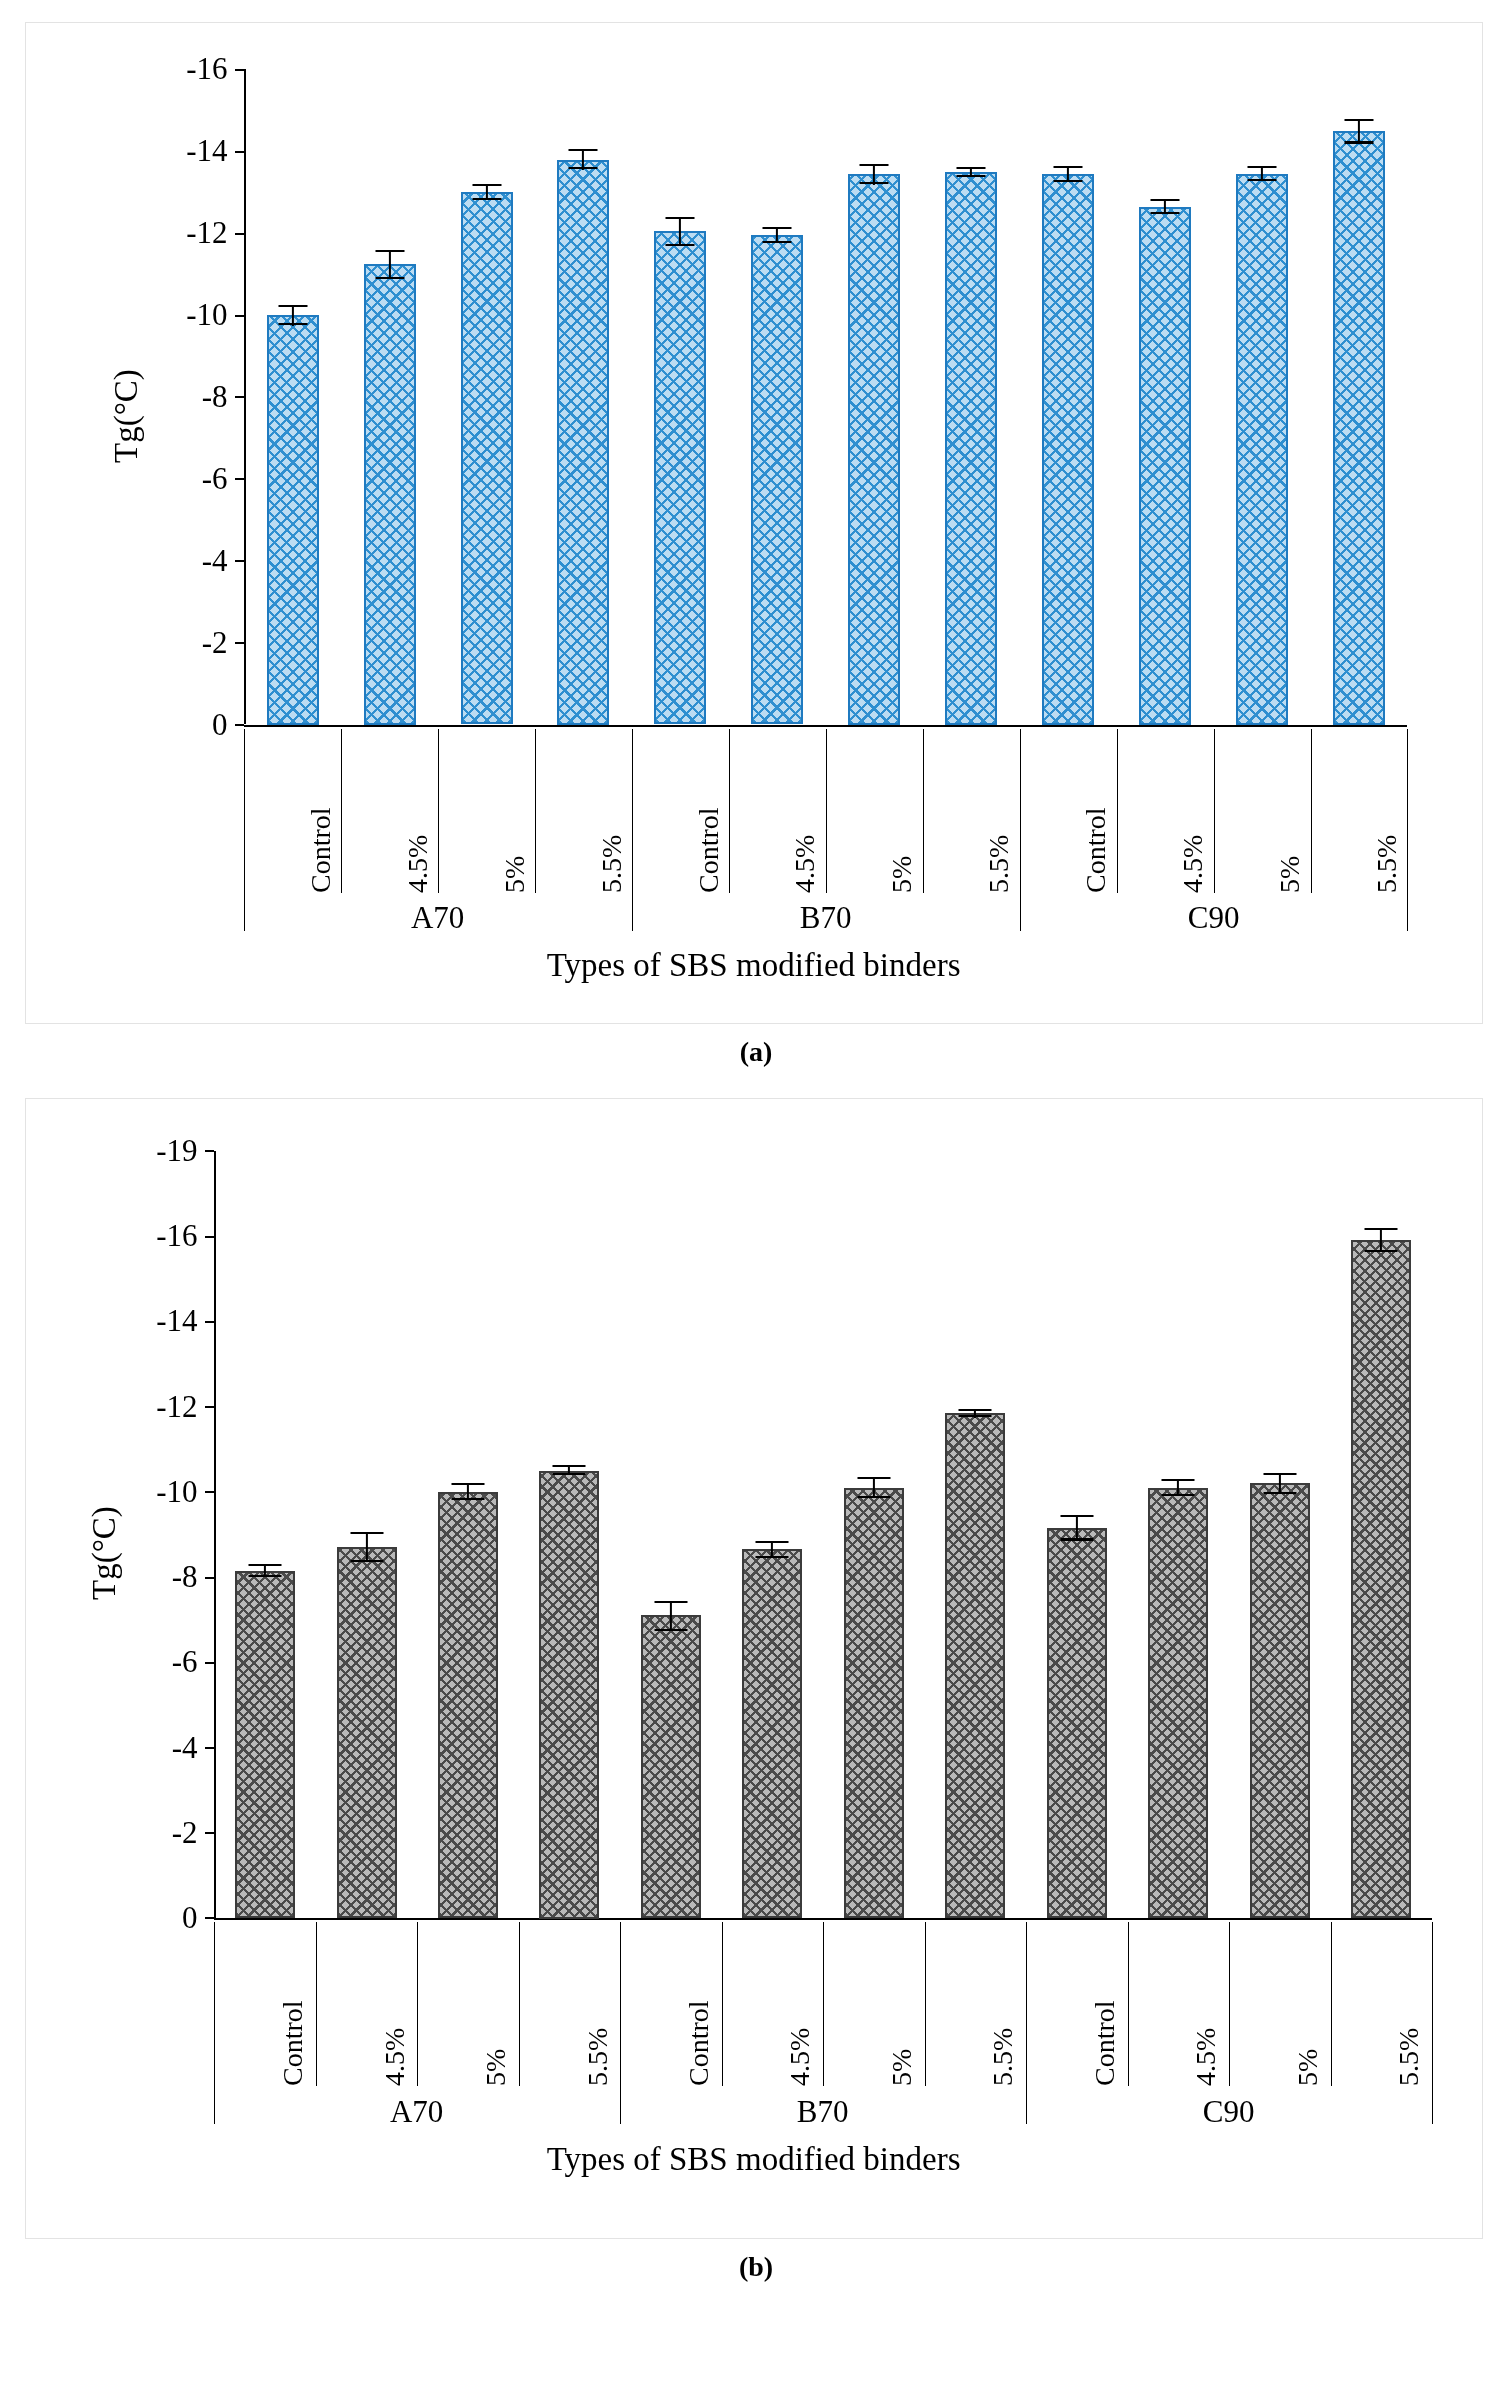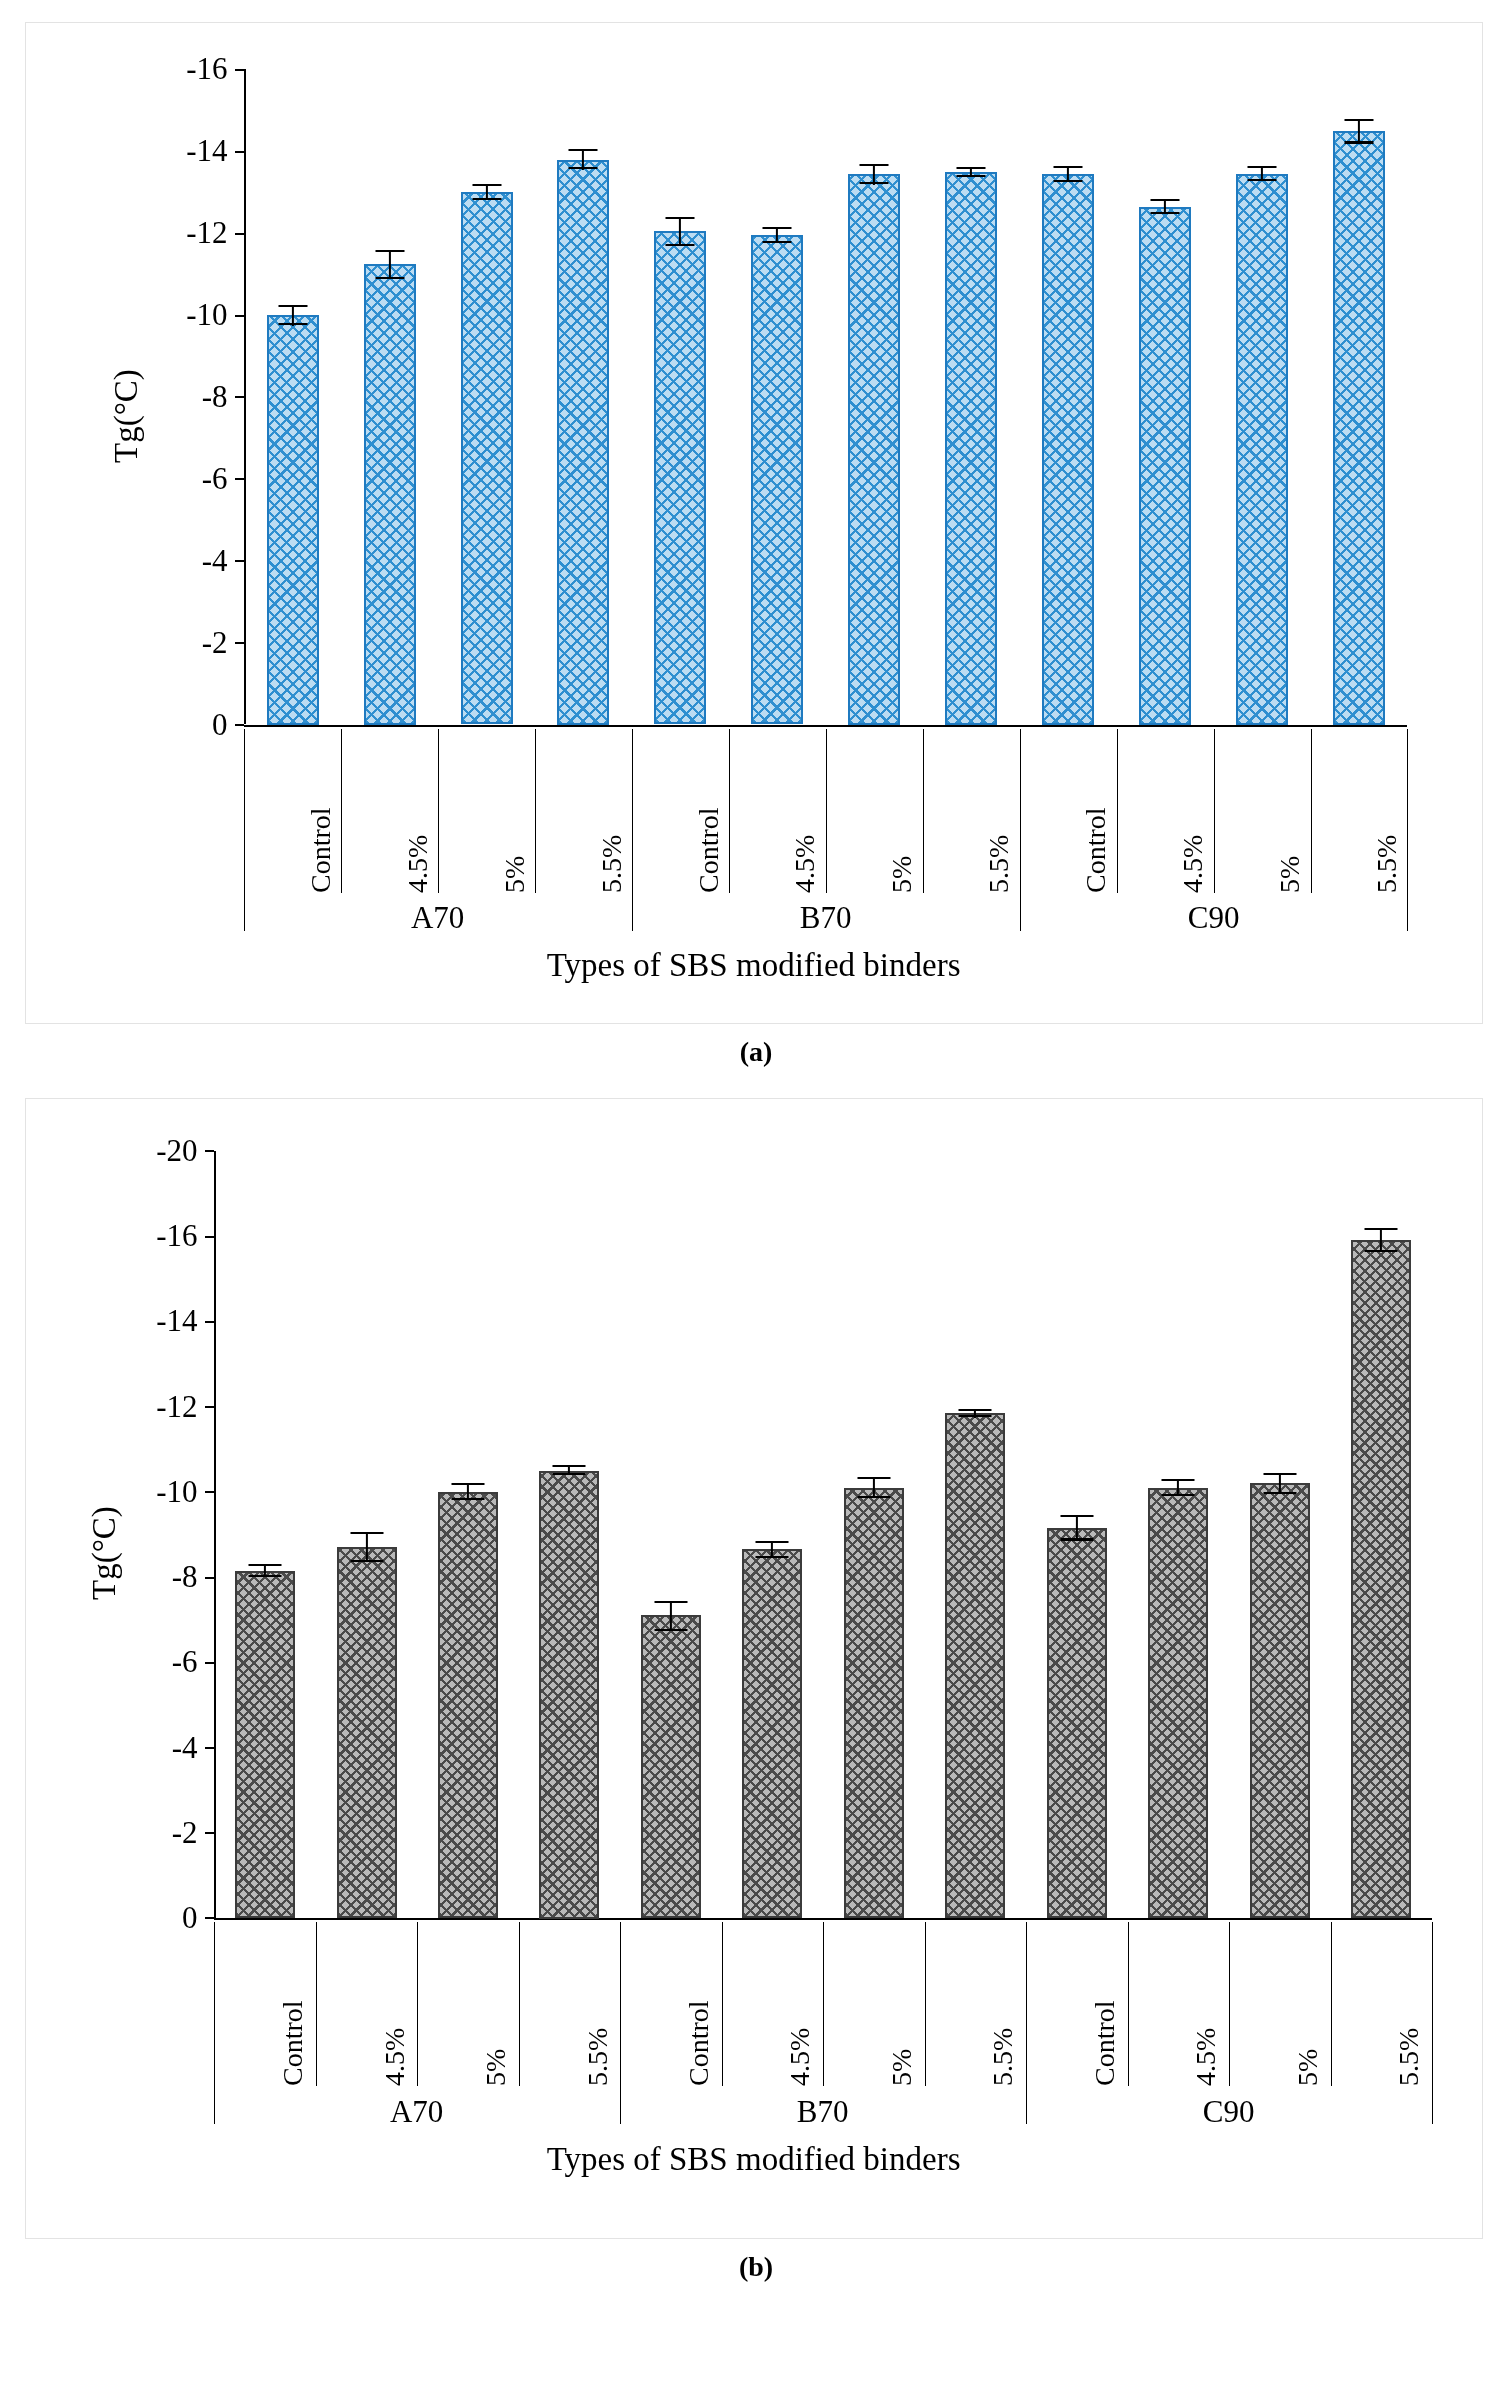--- a/index.html
+++ b/index.html
@@ -240,21 +240,21 @@
       <div class="ytick" style="left: 85px; width: 87px; top: 478px;">-8</div>
       <div class="ytickmark" style="left: 179px; top: 478px;"></div>
       <div class="ytick" style="left: 85px; width: 87px; top: 393px;">-10</div>
       <div class="ytickmark" style="left: 179px; top: 392px;"></div>
       <div class="ytick" style="left: 85px; width: 87px; top: 308px;">-12</div>
       <div class="ytickmark" style="left: 179px; top: 307px;"></div>
       <div class="ytick" style="left: 85px; width: 87px; top: 222px;">-14</div>
       <div class="ytickmark" style="left: 179px; top: 222px;"></div>
       <div class="ytick" style="left: 85px; width: 87px; top: 137px;">-16</div>
       <div class="ytickmark" style="left: 179px; top: 137px;"></div>
-      <div class="ytick" style="left: 85px; width: 87px; top: 52px;">-20</div>
+      <div class="ytick" style="left: 85px; width: 87px; top: 52px;">-19</div>
       <div class="ytickmark" style="left: 179px; top: 51px;"></div>
       <div class="axis-line" style="left: 188px; top: 52px; width: 2.2px; height: 767px;"></div>
       <div class="axis-line" style="left: 188px; top: 819px; width: 1218px; height: 2.2px;"></div>
       <div class="bar gray" style="left: 209px; top: 472px; width: 60px; height: 347px;"></div>
       <div class="errbar" style="left: 209px; top: 465px; width: 60px; height: 12.8px;">
         <div class="stem" style="top:0;height:12.8px"></div>
         <div class="cap" style="top:0;width:33px"></div>
         <div class="cap" style="top:10.6px;width:33px"></div>
       </div>
       <div class="catlabel" style="left: 251px; top: 987px;">Control</div>

